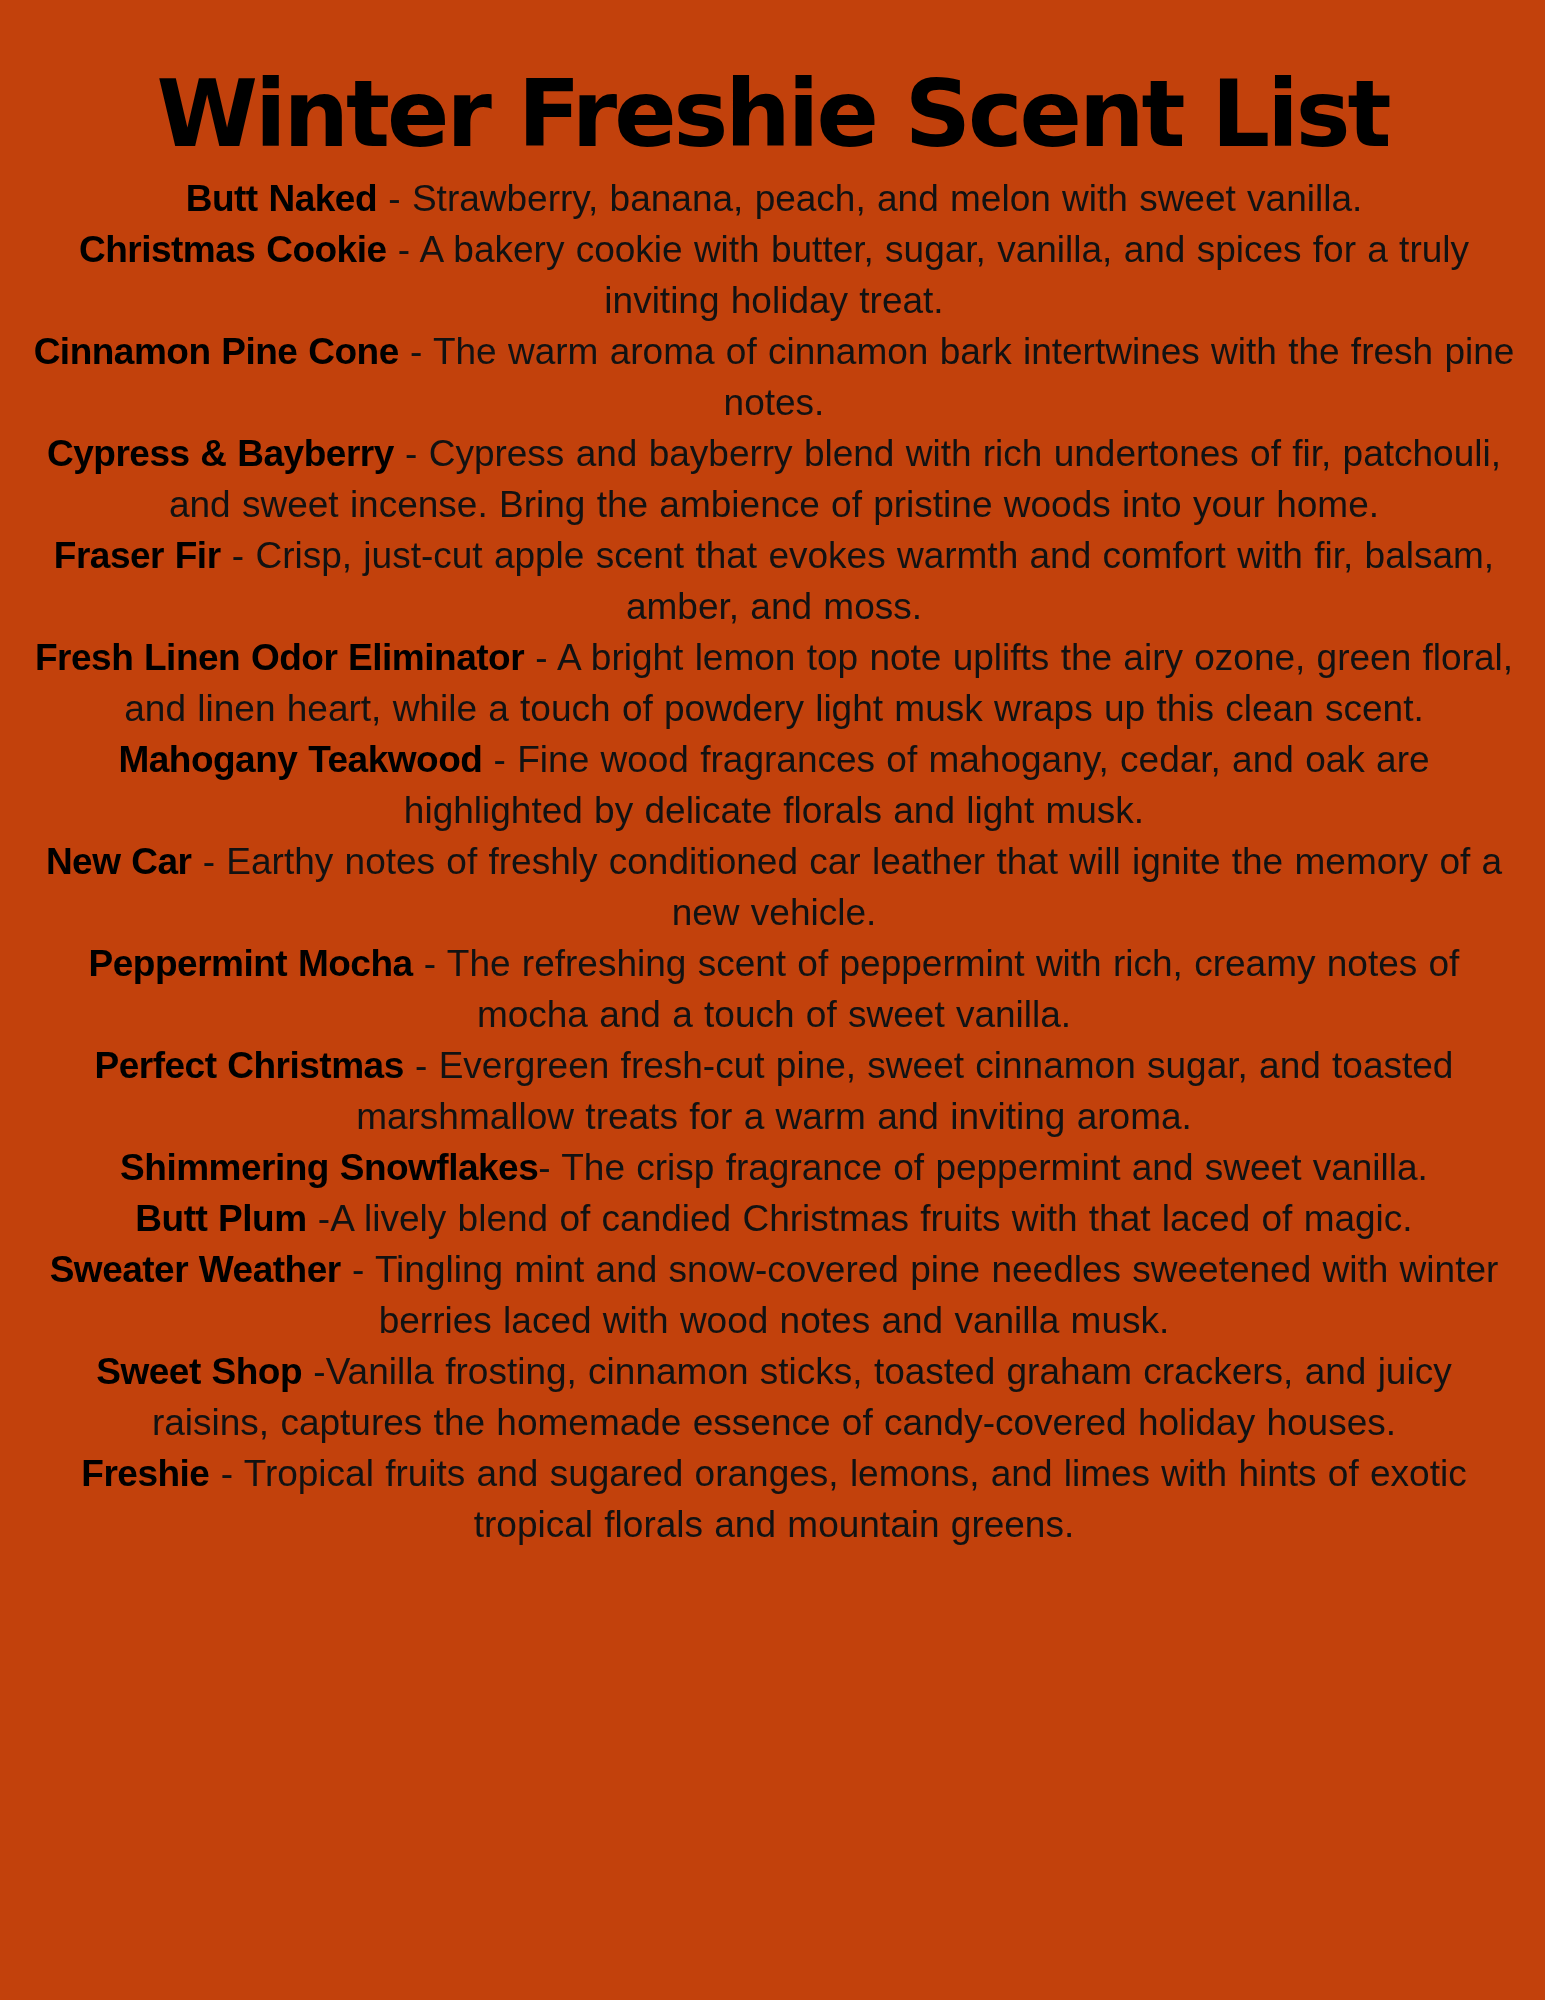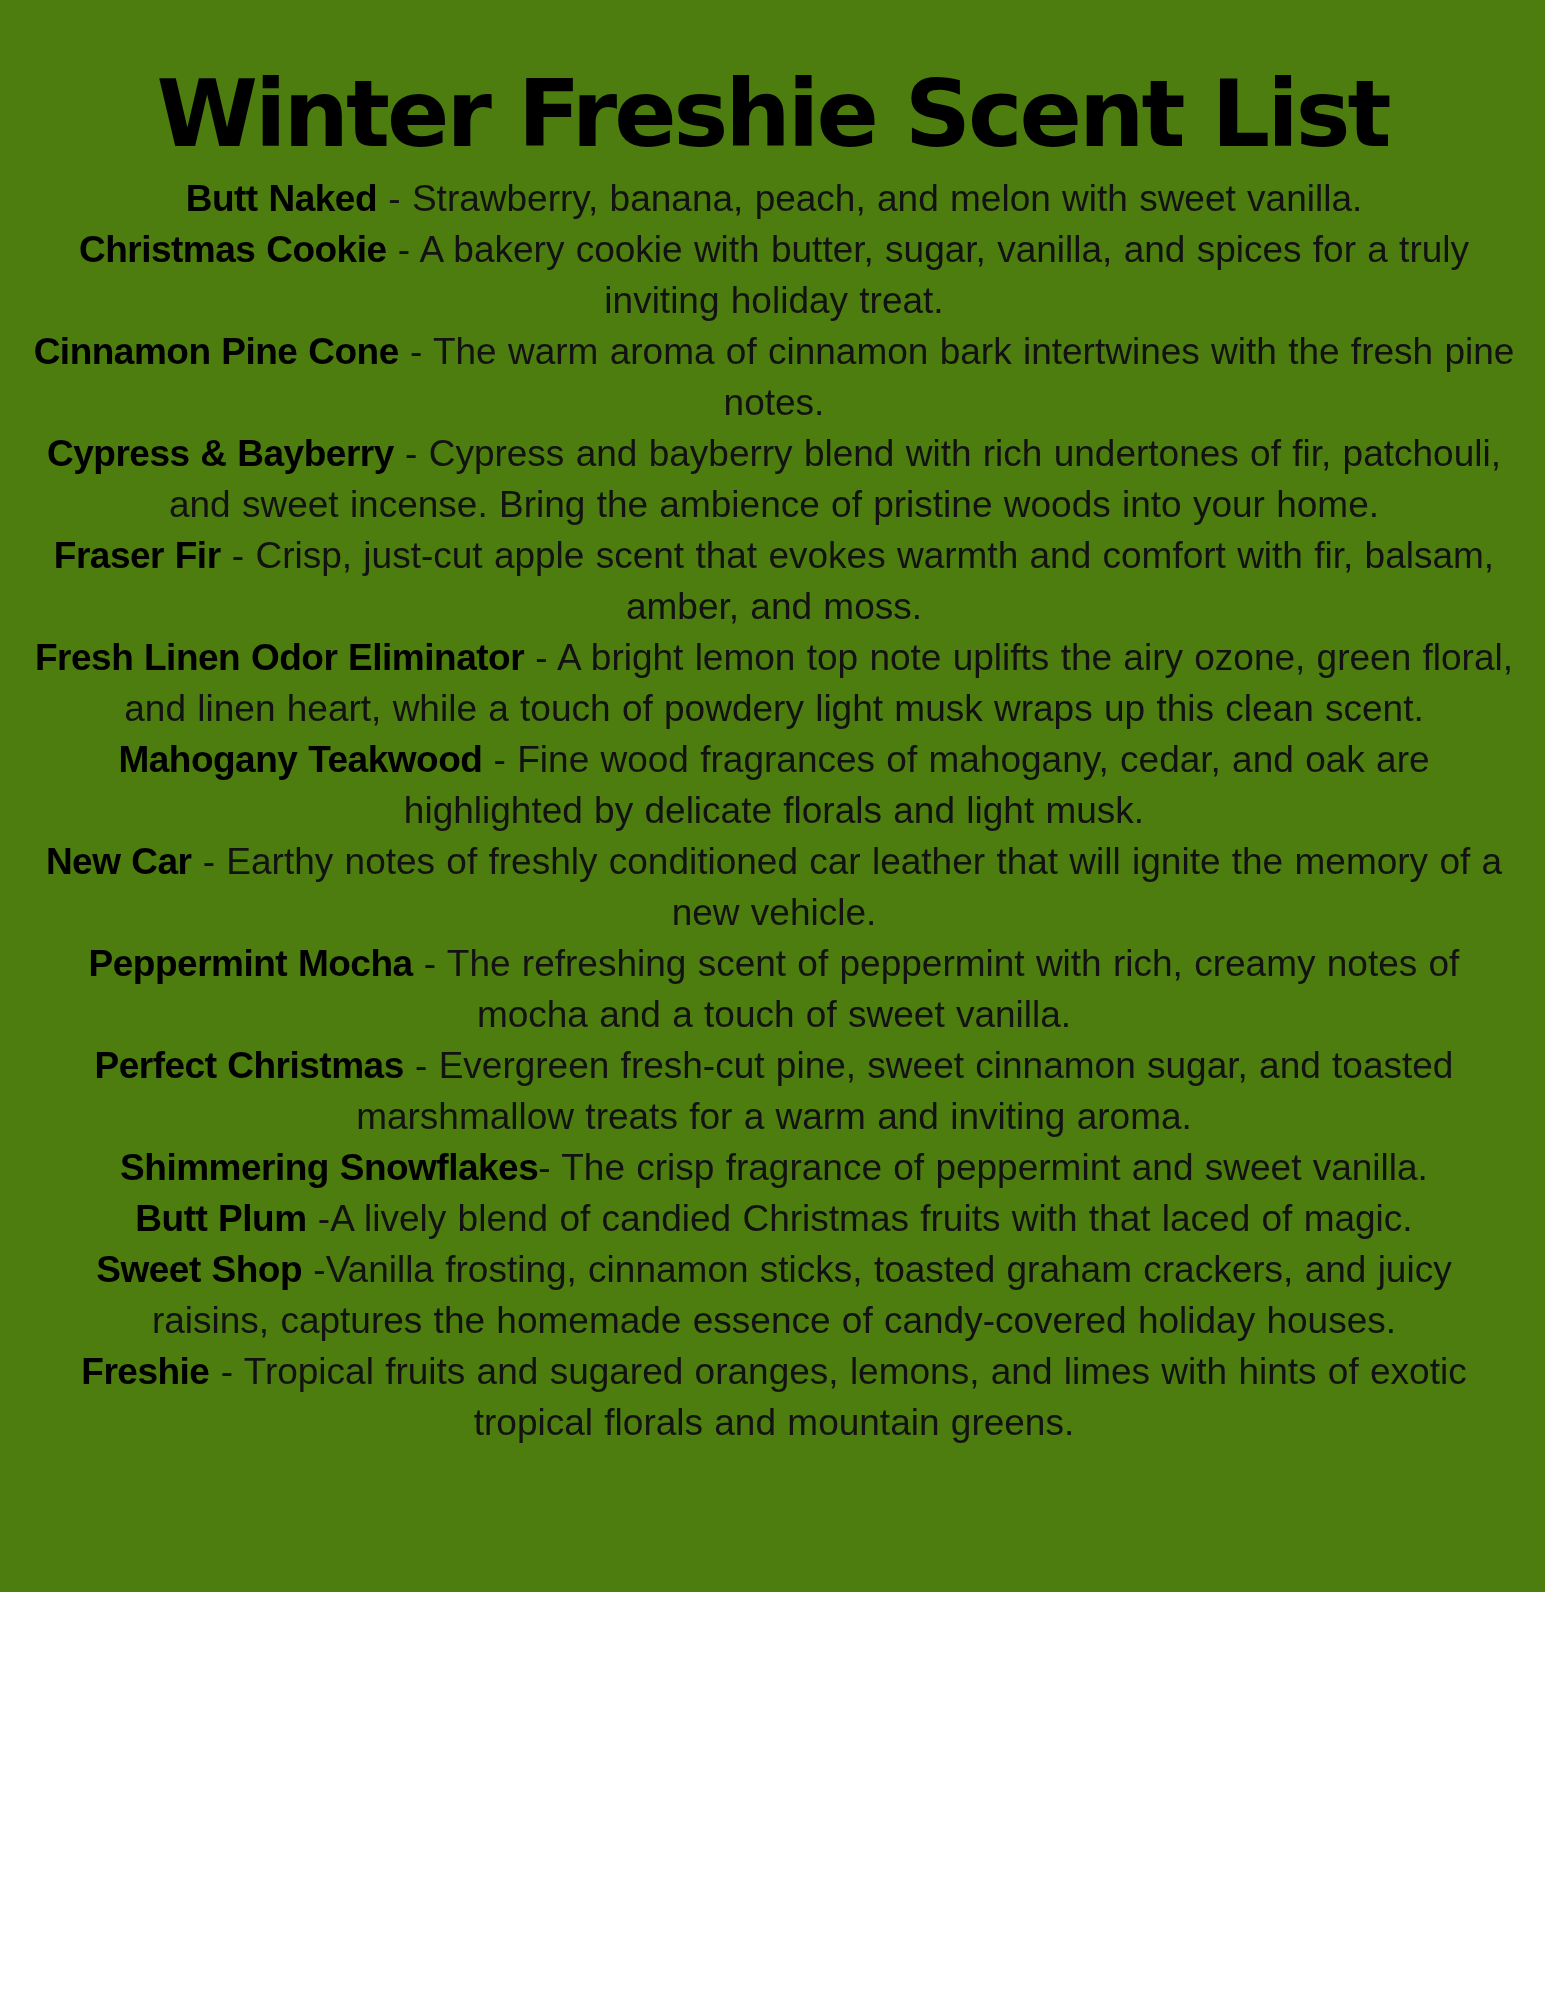--- a/index.html
+++ b/index.html
@@ -3,22 +3,22 @@
 <meta charset="utf-8">
 <style>
   html, body {
     margin: 0;
     padding: 0;
     background: #ffffff;
   }
   .page {
     position: relative;
     width: 1545px;
-    height: 1592px;
-    background: #4d7c0f;
+    height: 2000px;
+    background: #c2410c;
     overflow: hidden;
     color: #121212;
   }
   .title {
     font-family: "DejaVu Sans", sans-serif;
     font-weight: bold;
     font-size: 92px;
     line-height: 1.1;
     letter-spacing: -3px;
     text-align: center;
@@ -70,19 +70,20 @@
   <p class="entry"><b class="scent-name">New Car</b><span class="scent-sep"> - </span><span class="scent-desc">Earthy notes of freshly conditioned car leather that will ignite the memory of a new vehicle.</span></p>
 
   <p class="entry"><b class="scent-name">Peppermint Mocha</b><span class="scent-sep"> - </span><span class="scent-desc">The refreshing scent of peppermint with rich, creamy notes of mocha and a touch of sweet vanilla.</span></p>
 
   <p class="entry"><b class="scent-name">Perfect Christmas</b><span class="scent-sep"> - </span><span class="scent-desc">Evergreen fresh-cut pine, sweet cinnamon sugar, and toasted marshmallow treats for a warm and inviting aroma.</span></p>
 
   <p class="entry"><b class="scent-name">Shimmering Snowflakes</b><span class="scent-sep">- </span><span class="scent-desc">The crisp fragrance of peppermint and sweet vanilla.</span></p>
 
   <p class="entry"><b class="scent-name">Butt Plum</b><span class="scent-sep"> -</span><span class="scent-desc">A lively blend of candied Christmas fruits with that laced of magic.</span></p>
 
+  <p class="entry"><b class="scent-name">Sweater Weather</b><span class="scent-sep"> - </span><span class="scent-desc">Tingling mint and snow-covered pine needles sweetened with winter berries laced with wood notes and vanilla musk.</span></p>
 
   <p class="entry"><b class="scent-name">Sweet Shop</b><span class="scent-sep"> -</span><span class="scent-desc">Vanilla frosting, cinnamon sticks, toasted graham crackers, and juicy raisins, captures the homemade essence of candy-covered holiday houses.</span></p>
 
   <p class="entry"><b class="scent-name">Freshie</b><span class="scent-sep"> - </span><span class="scent-desc">Tropical fruits and sugared oranges, lemons, and limes with hints of exotic tropical florals and mountain greens.</span></p>
 
 </div>
 </div>
 
 </body></html>

